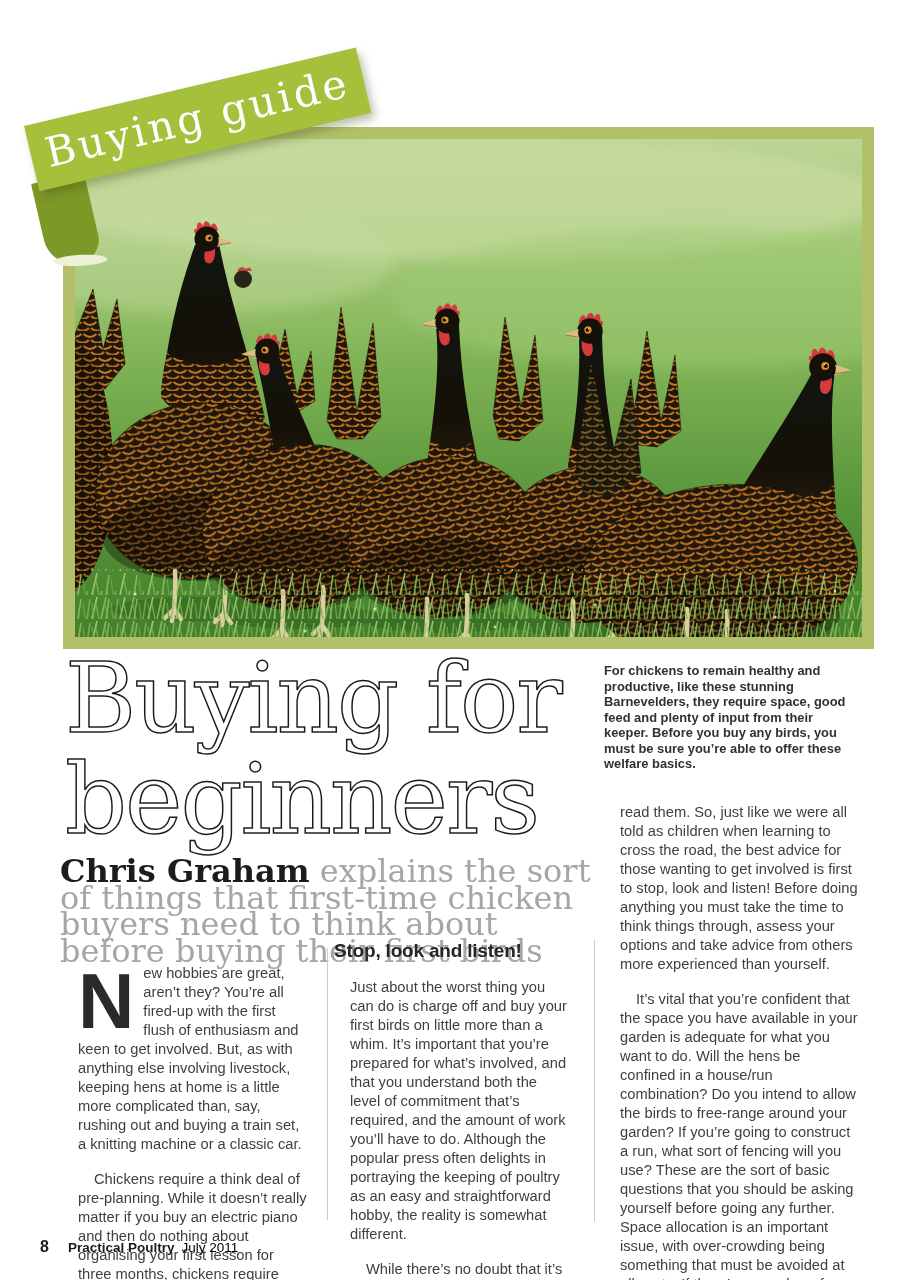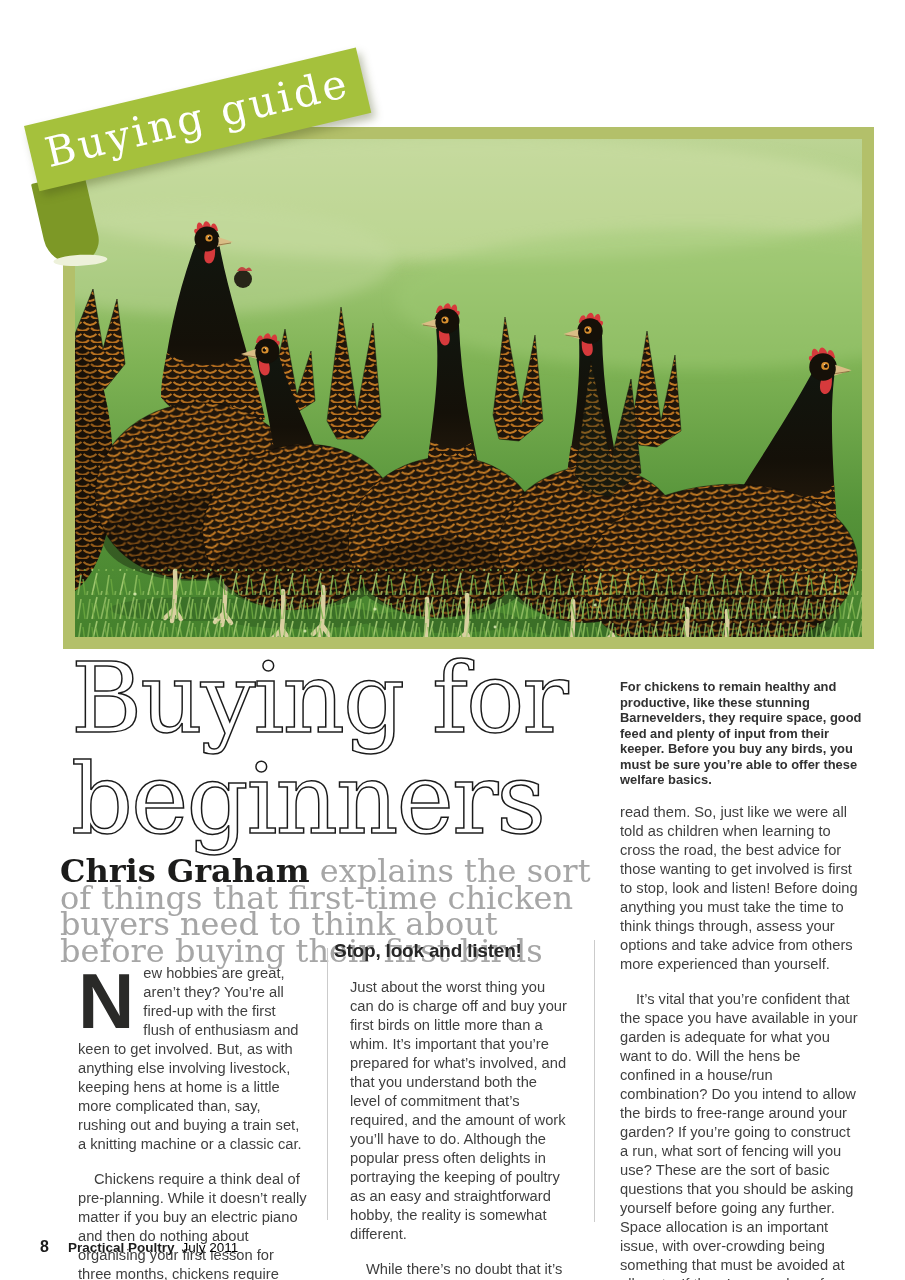--- a/index.html
+++ b/index.html
@@ -19,21 +19,21 @@
   .ribbon-fold::after{content:"";position:absolute;left:4px;bottom:-3px;width:54px;height:11px;
                background:#edf1da;border-radius:50%;transform:rotate(10deg);}
   .ribbon-band{left:24px;top:126px;width:341px;height:67px;background:#a5c13c;
                transform:rotate(-13.3deg);transform-origin:0 0;z-index:5;
                display:flex;align-items:center;justify-content:center;
                box-shadow:3px 6px 9px rgba(70,80,25,.35);}
   .ribbon-band span{color:#ffffff;font-family:"DejaVu Serif",serif;font-weight:300;
                font-size:41px;letter-spacing:3px;padding-bottom:4px;}
 
   
-  .headline{left:71px;top:648px;z-index:2;font-family:"DejaVu Serif",serif;
+  .headline{left:65px;top:648px;z-index:2;font-family:"DejaVu Serif",serif;
             font-size:97px;line-height:101px;letter-spacing:-2px;color:#1b1b1b;
             -webkit-text-fill-color:#ffffff;-webkit-text-stroke:1.5px #1b1b1b;}
   .headline div{white-space:nowrap;}
   .byline{left:60px;top:858px;width:548px;font-family:"DejaVu Serif",serif;
           font-size:32px;line-height:26.5px;color:#a6a6a6;}
   .byline .author{color:#1c1c1b;font-weight:bold;}
 
   
   .caption{left:604px;top:663px;width:252px;font-size:12.9px;line-height:15.5px;
            font-weight:bold;color:#313131;}
@@ -203,21 +203,21 @@
   <span>Buying guide</span>
 </div>
 
 <h1 class="abs headline" style="margin:0;font-weight:normal;">
   <div>Buying for</div>
   <div>beginners</div>
 </h1>
 
 <p class="abs byline" style="margin:0;"><span class="author">Chris Graham</span><span> explains the sort of things that first-time chicken buyers need to think about before buying their first birds</span></p>
 
-<p class="abs caption" style="margin:16px;">For chickens to remain healthy and productive, like these stunning Barnevelders, they require space, good feed and plenty of input from their keeper. Before you buy any birds, you must be sure you’re able to offer these welfare basics.</p>
+<p class="abs caption" style="margin:0;">For chickens to remain healthy and productive, like these stunning Barnevelders, they require space, good feed and plenty of input from their keeper. Before you buy any birds, you must be sure you’re able to offer these welfare basics.</p>
 
 <div class="abs col col-1">
   <p><span class="dropcap">N</span><span>ew hobbies are great, aren’t they? You’re all fired-up with the first flush of enthusiasm and keen to get involved. But, as with anything else involving livestock, keeping hens at home is a little more complicated than, say, rushing out and buying a train set, a knitting machine or a classic car.</span></p>
   <p class="indent">Chickens require a think deal of pre-planning. While it doesn’t really matter if you buy an electric piano and then do nothing about organising your first lesson for three months, chickens require immediate input from day one, and this is something that needs to continue week-in, week-out thereafter.</p>
 </div>
 
 <div class="abs col col-2">
   <h2 class="subhead">Stop, look and listen!</h2>
   <p>Just about the worst thing you can do is charge off and buy your first birds on little more than a whim. It’s important that you’re prepared for what’s involved, and that you understand both the level of commitment that’s required, and the amount of work you’ll have to do. Although the popular press often delights in portraying the keeping of poultry as an easy and straightforward hobby, the reality is somewhat different.</p>
   <p class="indent">While there’s no doubt that it’s a rewarding, productive and fun pastime, these benefits assume a level of input from the keeper that’s often overlooked by both the Sunday supplements and those who</p>

